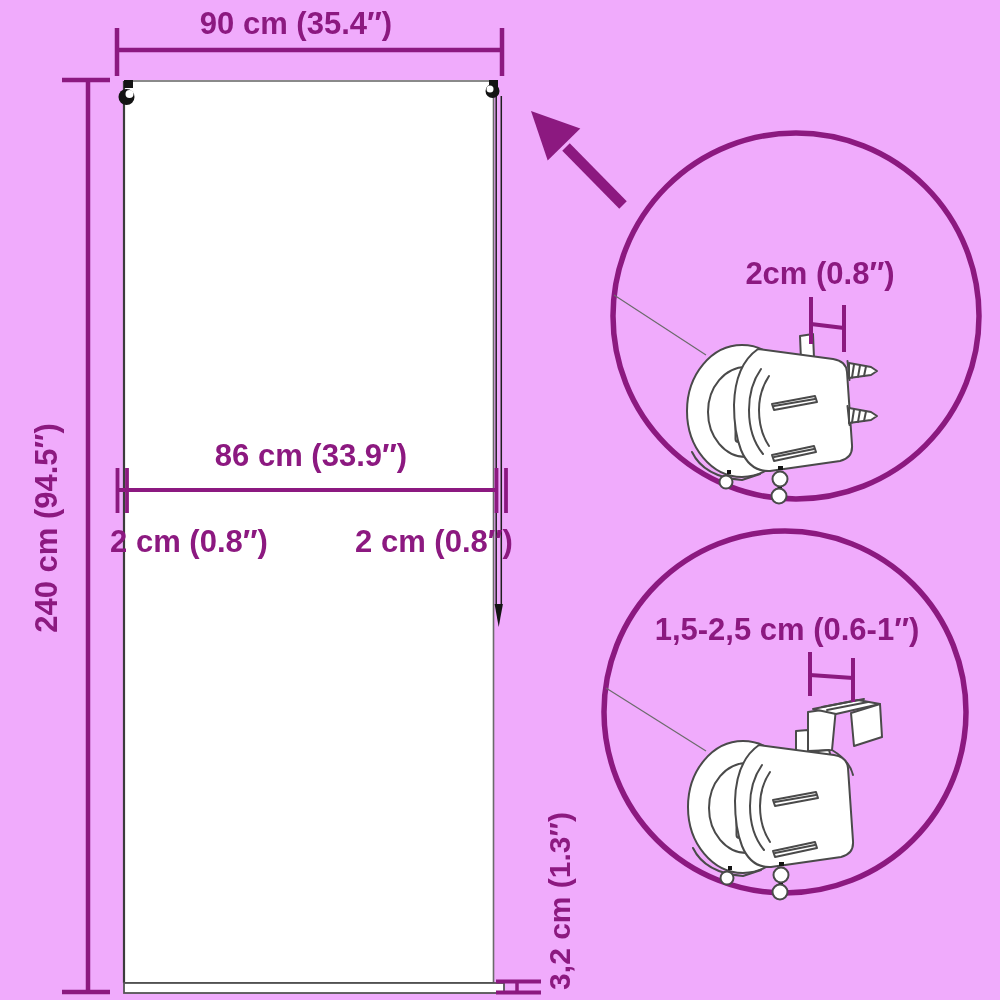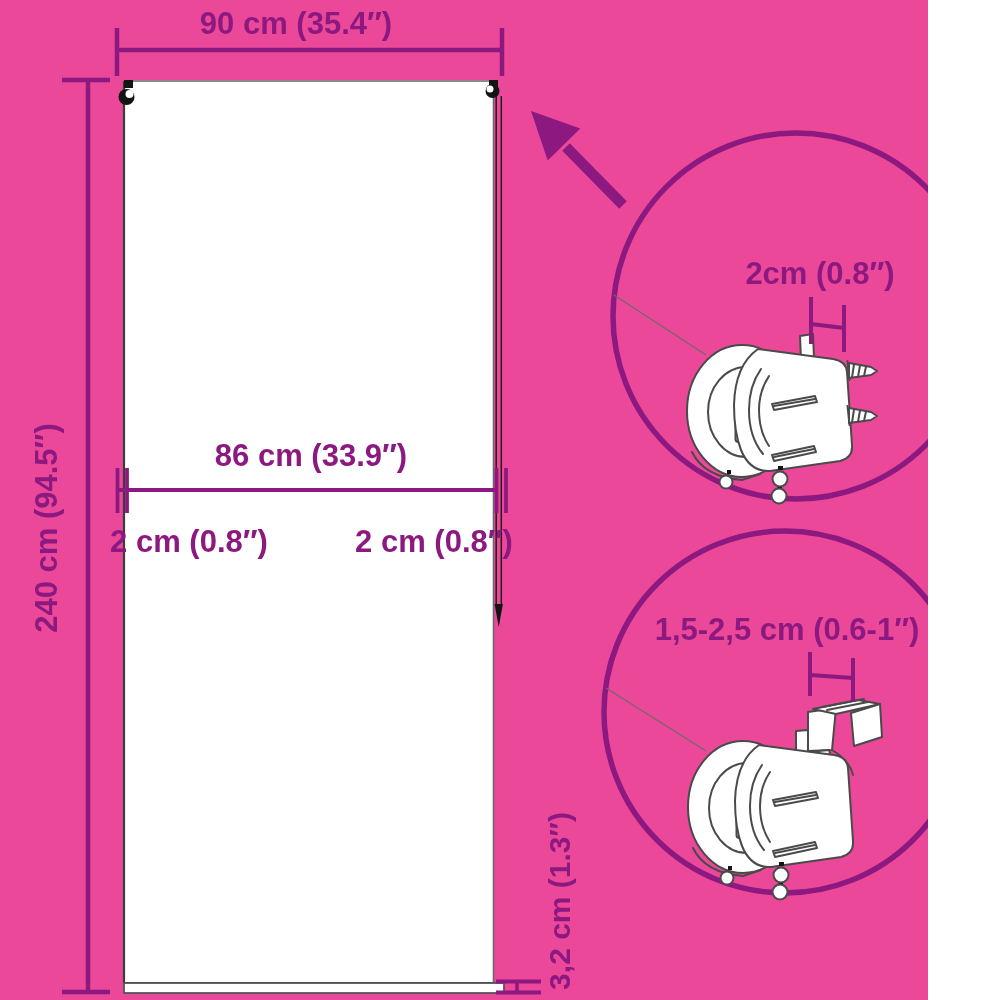--- a/index.html
+++ b/index.html
@@ -1,17 +1,17 @@
 <!DOCTYPE html>
 <html style="--accent: #8C1980;"><head>
 <meta charset="utf-8">
 <style>
   :root { --accent: #8C1980; }
   html,body { margin:0; padding:0; background:#ffffff; }
-  .stage { position:relative; width:928px; height:1000px; background:#ec4899; overflow:hidden; }
+  .stage { position:relative; width:1000px; height:1000px; background:#f0abfc; overflow:hidden; }
   .stage svg { position:absolute; left:0; top:0; }
   .dim-label {
     font-family: "Liberation Sans","DejaVu Sans",sans-serif;
     font-weight: 700;
     fill: var(--accent);
   }
   .fs31 { font-size:31px; }
   .fs30 { font-size:30px; }
   .accent-stroke { stroke: var(--accent); fill:none; }
   .accent-fill   { fill: var(--accent); stroke:none; }

